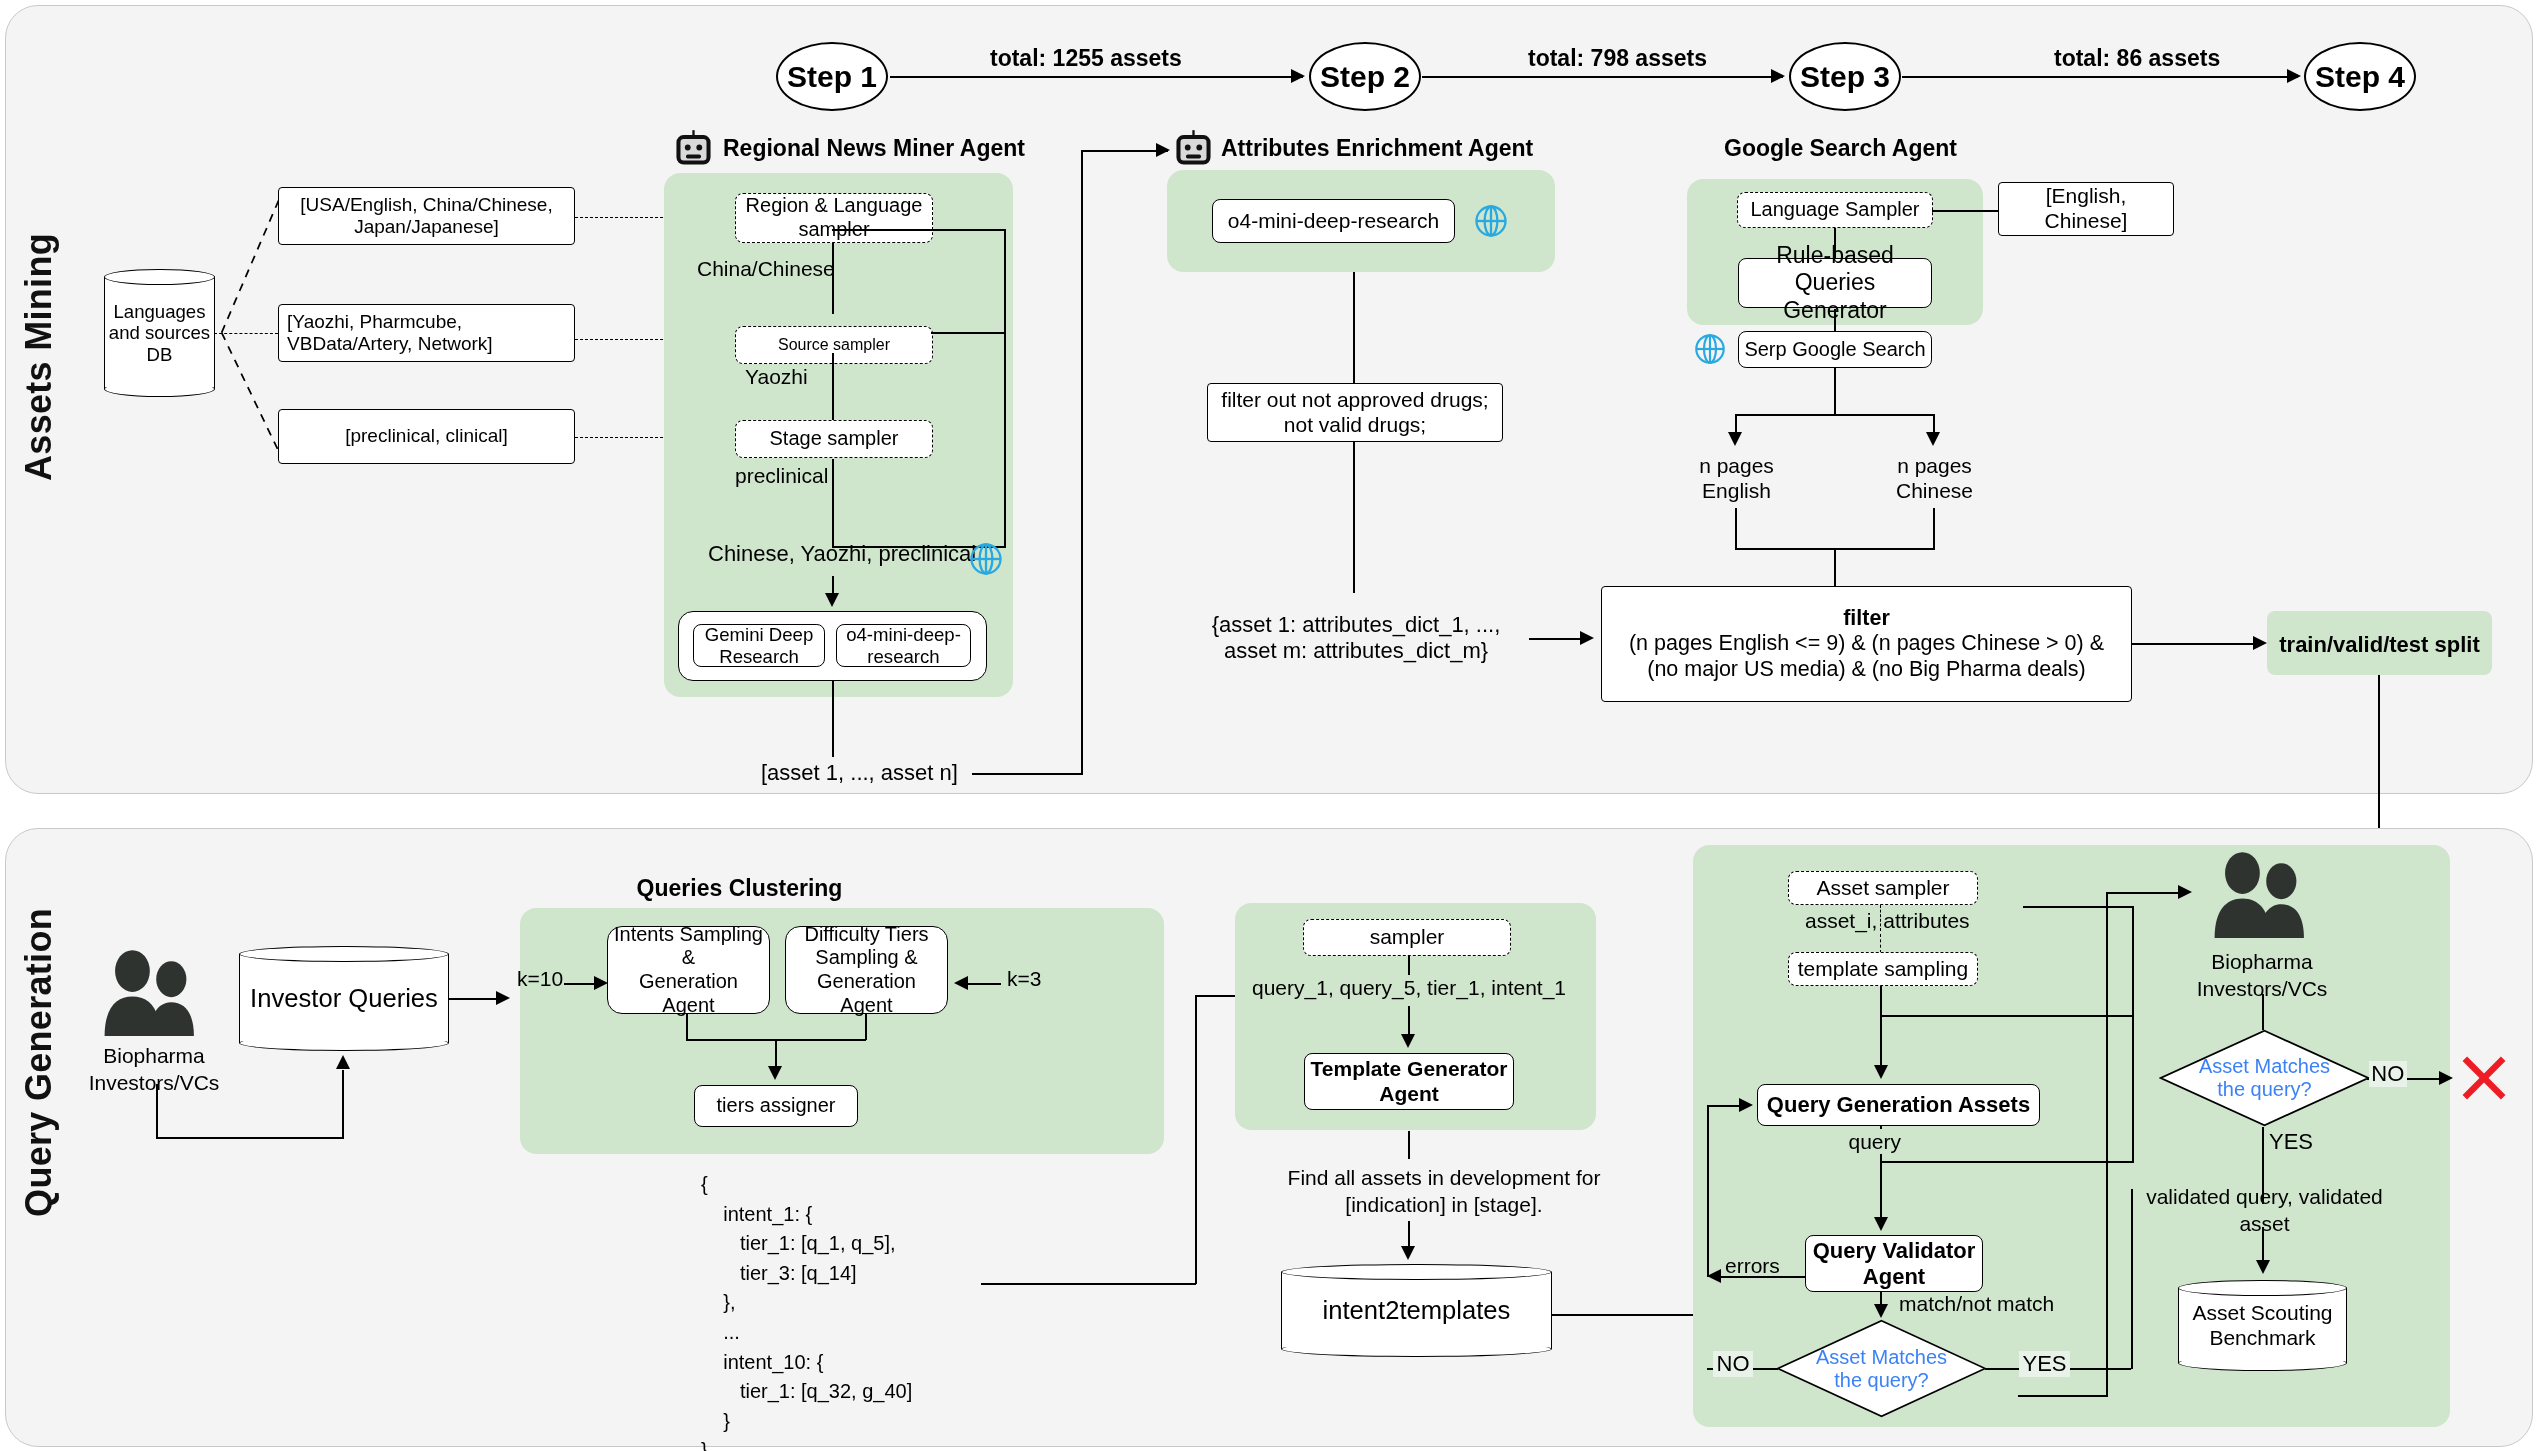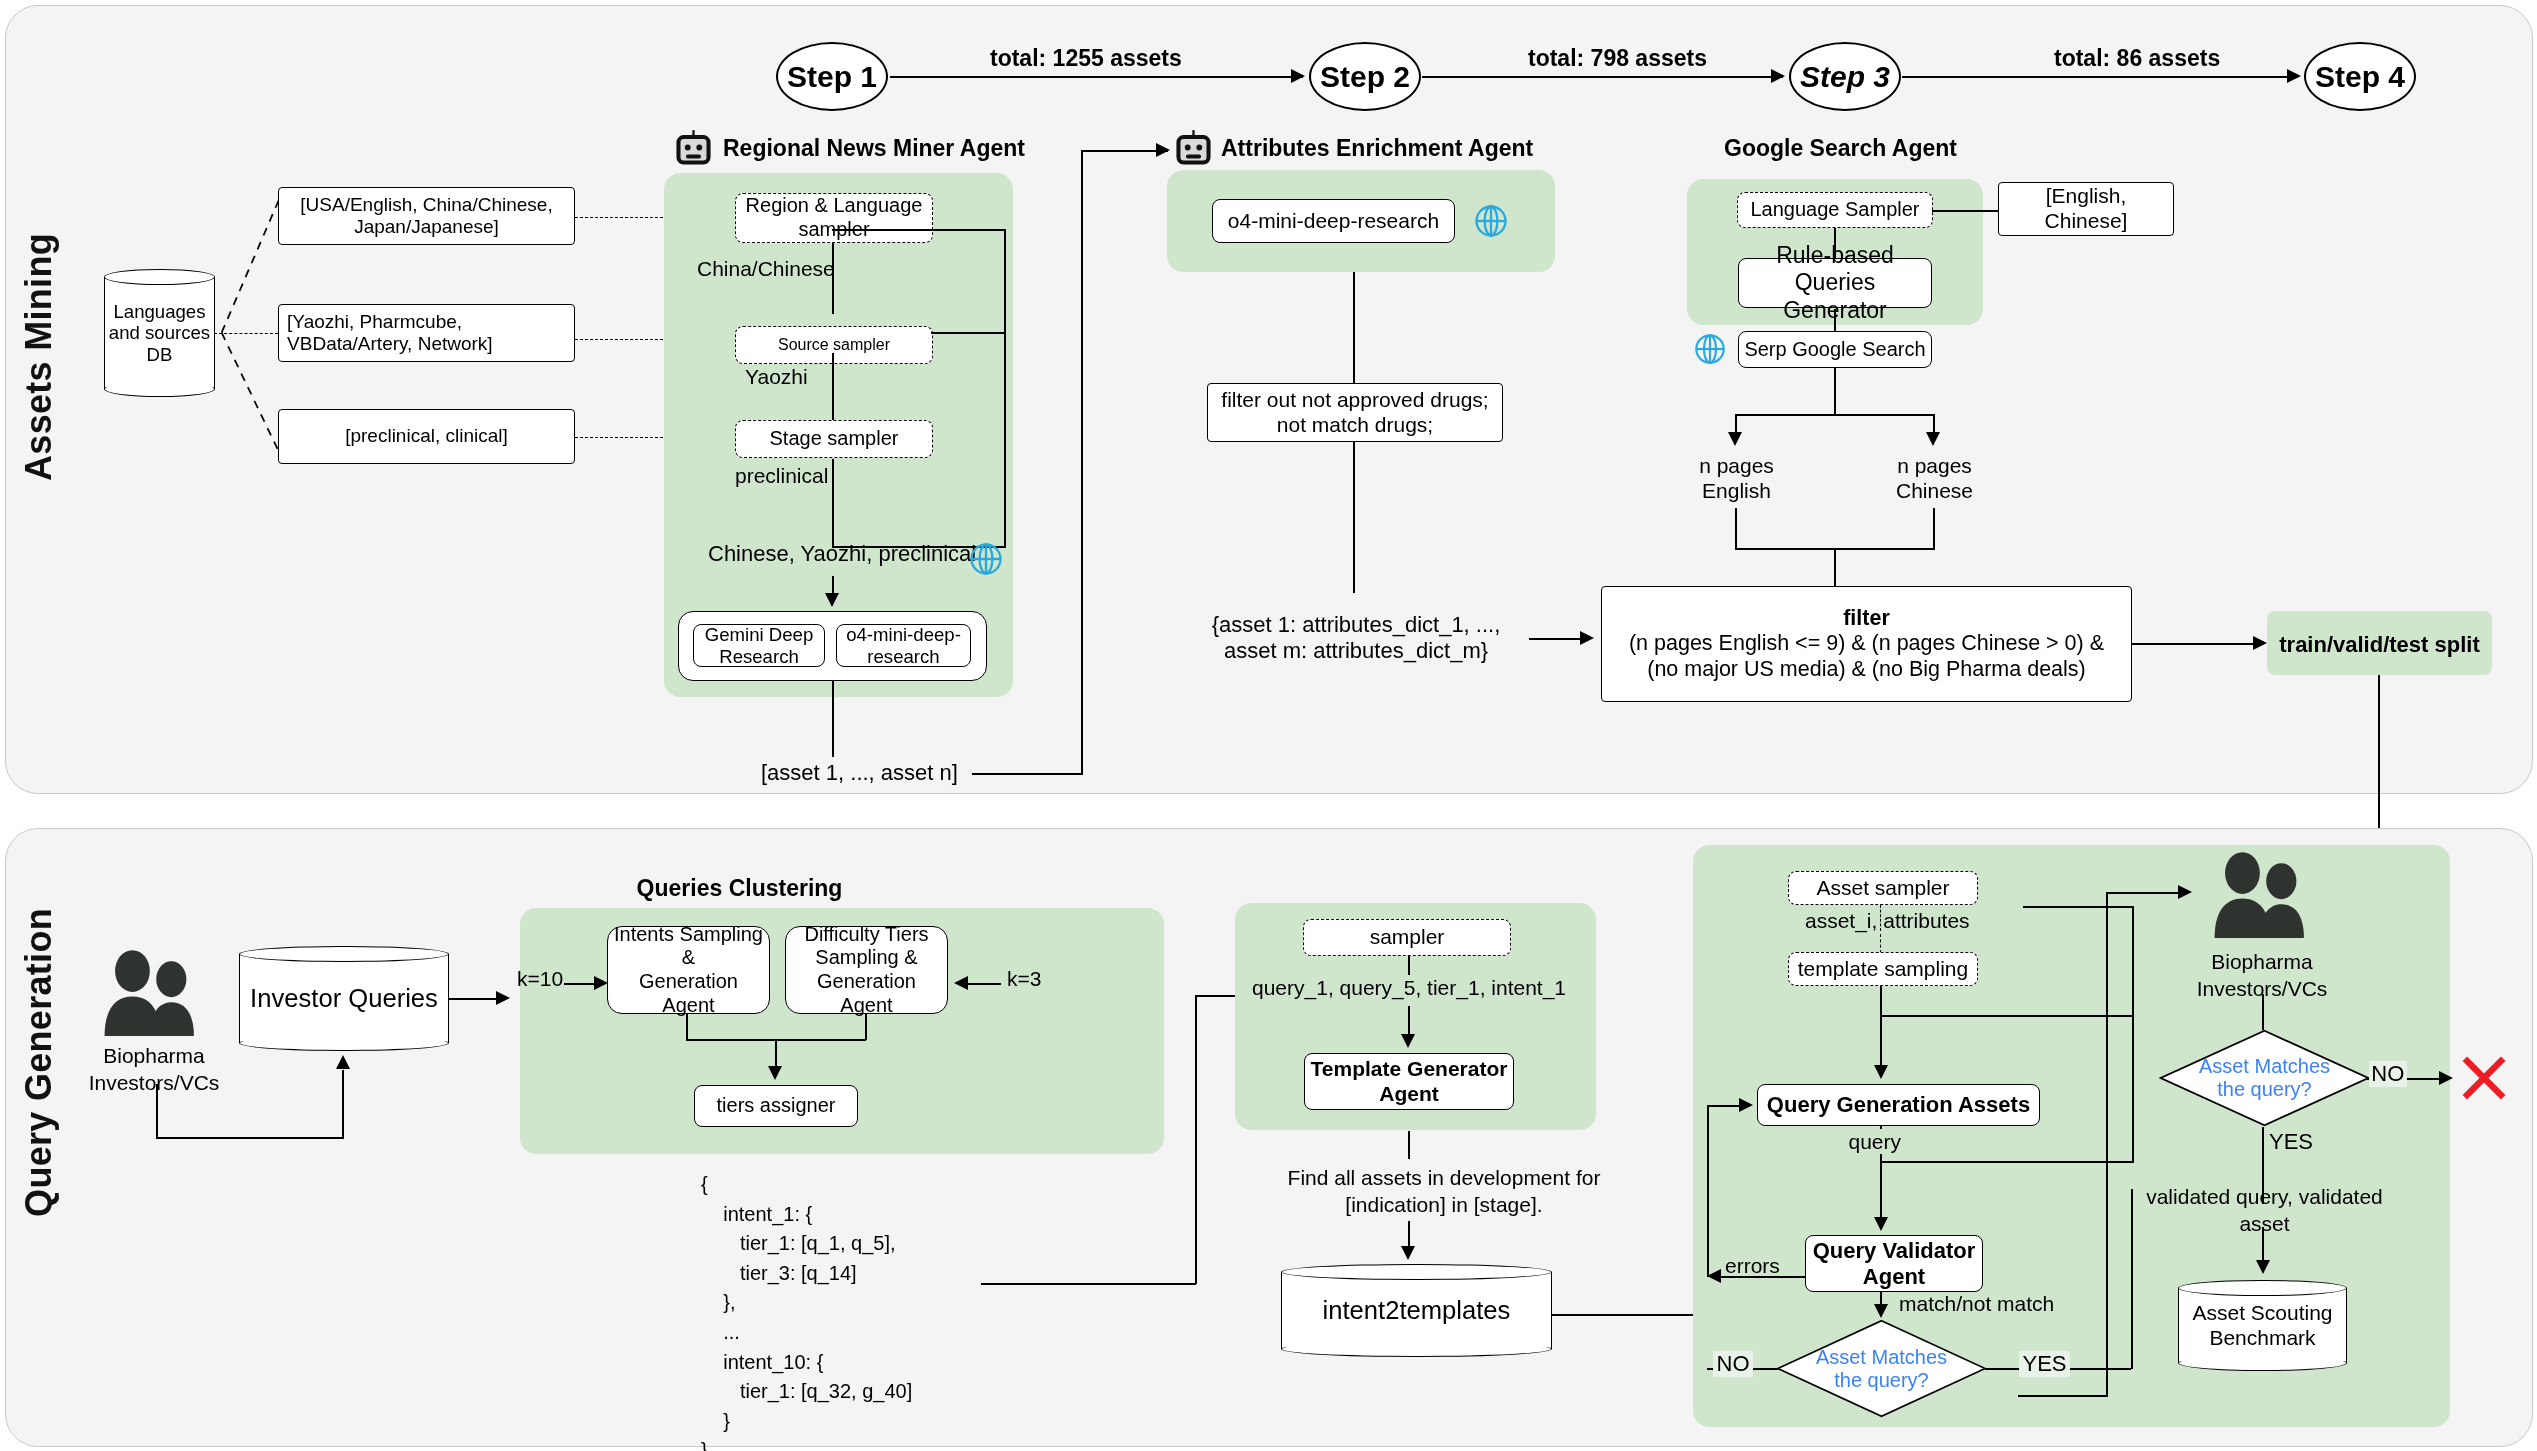--- a/index.html
+++ b/index.html
@@ -157,21 +157,21 @@
 <div class="hline" style="left:890px; top:76px; width:413px;"></div>
 <div class="arrowR" style="left:1291px; top:69px;"></div>
 
 <div class="ellipse" style="left:1309px; top:42px; width:112px; height:69px; font-size:30px;">
   <span>Step 2</span>
 </div>
 <div class="lbl" style="left:1528px; top:45px; font-size:23px; font-weight:bold;">total: 798 assets</div>
 <div class="hline" style="left:1422px; top:76px; width:361px;"></div>
 <div class="arrowR" style="left:1771px; top:69px;"></div>
 
-<div class="ellipse" style="left:1789px; top:42px; width:112px; height:69px; font-size:30px;font-style:italic;">
+<div class="ellipse" style="left:1789px; top:42px; width:112px; height:69px; font-size:30px;">
   <span>Step 3</span>
 </div>
 <div class="lbl" style="left:2054px; top:45px; font-size:23px; font-weight:bold;">total: 86  assets</div>
 <div class="hline" style="left:1902px; top:76px; width:396px;"></div>
 <div class="arrowR" style="left:2287px; top:69px;"></div>
 
 <div class="ellipse" style="left:2304px; top:42px; width:112px; height:69px; font-size:30px;">
   <span>Step 4</span>
 </div>
 
@@ -276,21 +276,21 @@
   <svg width="36" height="36" viewBox="0 0 62 62">
     <circle cx="31" cy="31" r="25" fill="none" stroke="#29a9e0" stroke-width="4"></circle>
     <ellipse cx="31" cy="31" rx="11" ry="25" fill="none" stroke="#29a9e0" stroke-width="4"></ellipse>
     <line x1="6" y1="31" x2="56" y2="31" stroke="#29a9e0" stroke-width="4"></line>
     <line x1="31" y1="6" x2="31" y2="56" stroke="#29a9e0" stroke-width="4"></line>
   </svg>
 </div>
 
 <div class="vline" style="left:1353px; top:272px; height:128px;"></div>
 <div class="box sq" style="left:1207px; top:383px; width:296px; height:59px; font-size:21px; white-space:pre-line;">filter out not approved drugs;
-not match drugs;</div>
+not valid drugs;</div>
 <div class="vline" style="left:1353px; top:442px; height:151px;"></div>
 
 <div class="lbl wrap" style="left:1193px; top:612px; width:326px; font-size:22px; white-space:pre-line;">{asset 1: attributes_dict_1, ...,
 asset m: attributes_dict_m}</div>
 <div class="hline" style="left:1529px; top:638px; width:58px;"></div>
 <div class="arrowR" style="left:1580px; top:631px;"></div>
 
 <div class="lbl" style="left:1724px; top:135px; font-size:23px; font-weight:bold;">Google Search Agent</div>
 <div class="green-panel" style="left:1687px; top:179px; width:296px; height:146px;"></div>
 

